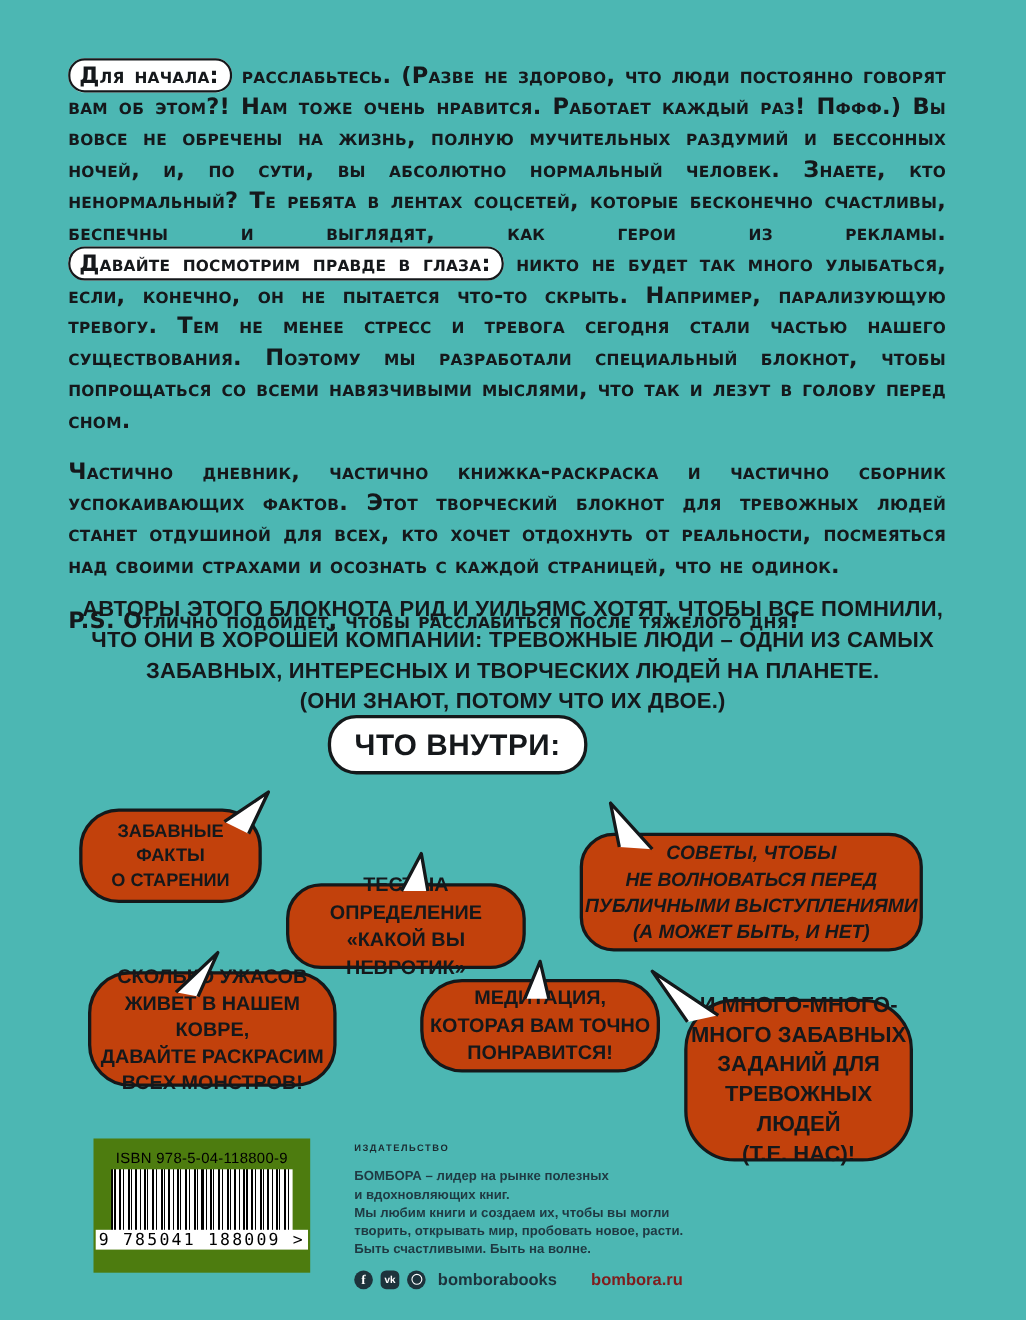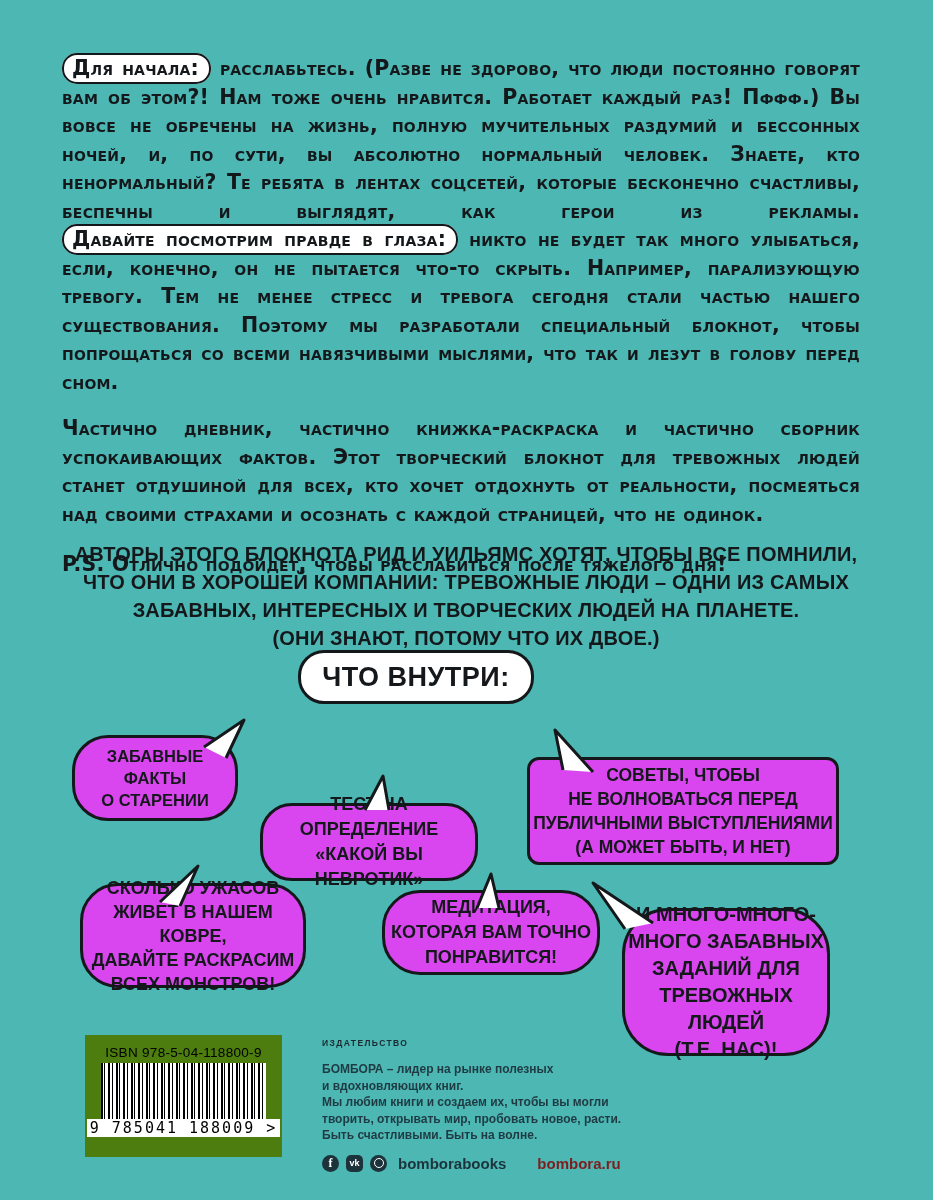--- a/index.html
+++ b/index.html
@@ -19,28 +19,28 @@
   
   .authors{position:absolute;left:36px;top:540px;width:860px;text-align:center;
            color:#15181b;font-weight:bold;font-size:20px;line-height:28px;
            white-space:pre-line;letter-spacing:0.2px;}
 
   
   .wi-title{position:absolute;left:298px;top:650px;width:230px;height:48px;
             background:#ffffff;border:3px solid #14181a;border-radius:26px;
             display:flex;align-items:center;justify-content:center;
             font-weight:bold;font-size:27px;color:#15181b;letter-spacing:0.5px;}
-  .bubble{position:absolute;background:#d946ef;border:3px solid #14181a;
+  .bubble{position:absolute;background:#c2410c;border:3px solid #14181a;
           display:flex;align-items:center;justify-content:center;text-align:center;
           color:#15181b;font-weight:bold;}
   .bubble span{white-space:pre-line;}
   .tail{position:absolute;z-index:3;}
   .b1{left:72px;top:735px;width:160px;height:80px;border-radius:36px;font-size:16.5px;line-height:22px;}
   .b2{left:260px;top:803px;width:212px;height:72px;border-radius:32px;font-size:18px;line-height:25px;}
-  .b3{left:527px;top:757px;width:306px;height:102px;border-radius:12px;font-size:17.5px;line-height:24px;}
+  .b3{left:527px;top:757px;width:306px;height:102px;border-radius:31px;font-size:17.5px;line-height:24px;font-style:italic;}
   .b4{left:80px;top:883px;width:220px;height:99px;border-radius:38px;font-size:18px;line-height:24px;}
   .b5{left:382px;top:890px;width:212px;height:79px;border-radius:38px;font-size:18px;line-height:25px;}
   .b6{left:622px;top:908px;width:202px;height:142px;border-radius:46px;font-size:20px;line-height:27px;}
 
   
   .barcode-box{position:absolute;left:85px;top:1035px;width:197px;height:122px;
                background:#4d7c0f;text-align:center;}
   .isbn{margin-top:10px;font-size:13.5px;color:#000;letter-spacing:0.3px;}
   .bars{margin:3px 16px 0 16px;height:56px;
         background:repeating-linear-gradient(90deg,#000 0 2px,#fff 2px 3px,#000 3px 4px,

